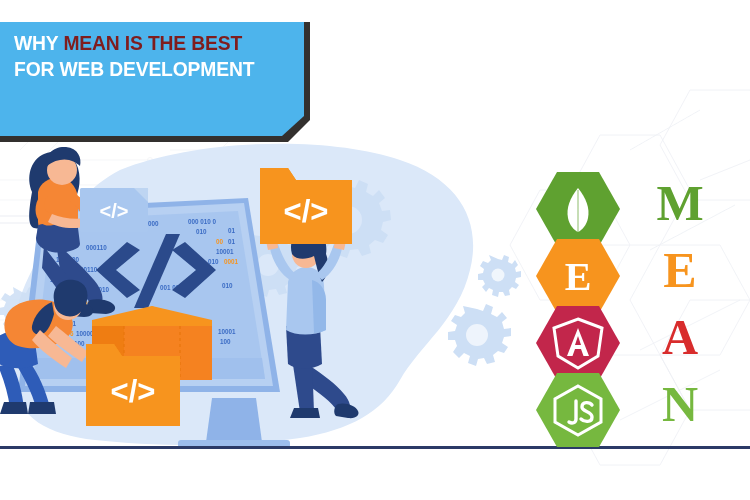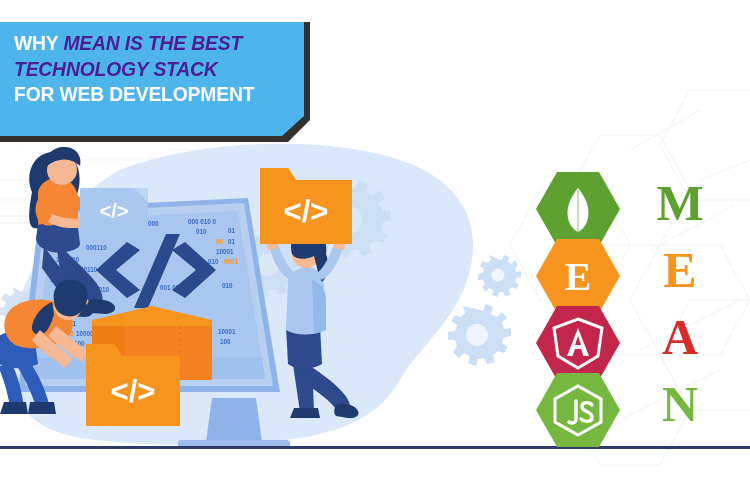--- a/index.html
+++ b/index.html
@@ -20,21 +20,21 @@
   .banner-shadow { position:absolute; left:0; top:0; width:310px; height:120px;
     background:#33302e;
     clip-path: polygon(0 0, 310px 0, 310px 98px, 288px 120px, 0 120px); }
   .banner { position:absolute; left:0; top:0; width:304px; height:114px;
     background:#4db4ec;
     clip-path: polygon(0 0, 304px 0, 304px 94px, 282px 114px, 0 114px);
     padding:9px 0 0 14px; }
   .banner-line { font-weight:800; font-size:19.3px; letter-spacing:-0.15px;
     line-height:25.5px; white-space:nowrap; text-transform:uppercase; }
   .t-white { color:#ffffff; }
-  .t-dark  { color:#4c1d95;font-style:italic; }
+  .t-dark  { color:#7f1d1d; }
 
   
   .illus { position:absolute; left:0; top:130px; width:530px; height:330px; z-index:3; }
 
   
   .mean-col { position:absolute; left:536px; top:172px; width:92px; height:268px; z-index:5; }
   .hexrow { position:absolute; left:0; width:84px; height:76px; }
   .hex { position:absolute; left:0; top:0; width:84px; height:74px;
     clip-path: polygon(25% 0%, 75% 0%, 100% 50%, 75% 100%, 25% 100%, 0% 50%); }
   .hex-letter { position:absolute; inset:0; display:flex; align-items:center; justify-content:center;
@@ -331,21 +331,20 @@
   </div>
 
   <div class="ground"></div>
 
   <div class="banner-wrap">
     <div class="banner-shadow"></div>
     <div class="banner">
       <div class="banner-line">
         <span class="t-white">WHY </span><span class="t-dark">MEAN IS THE BEST</span>
       </div>
-      <div class="banner-line t-dark">TECHNOLOGY STACK</div>
       <div class="banner-line t-white">FOR WEB DEVELOPMENT</div>
     </div>
   </div>
 
   <div class="mean-col">
 
     <div class="hexrow" style="top:0px;">
       <div class="hex" style="background:#5fa130;"></div>
       <svg width="84" height="74" viewBox="0 0 84 74" style="position:absolute;left:0;top:0;">
         <path d="M42,16 C50,26 54,36 52,46 C50.5,53.5 46,58 42,60 C38,58 33.5,53.5 32,46

